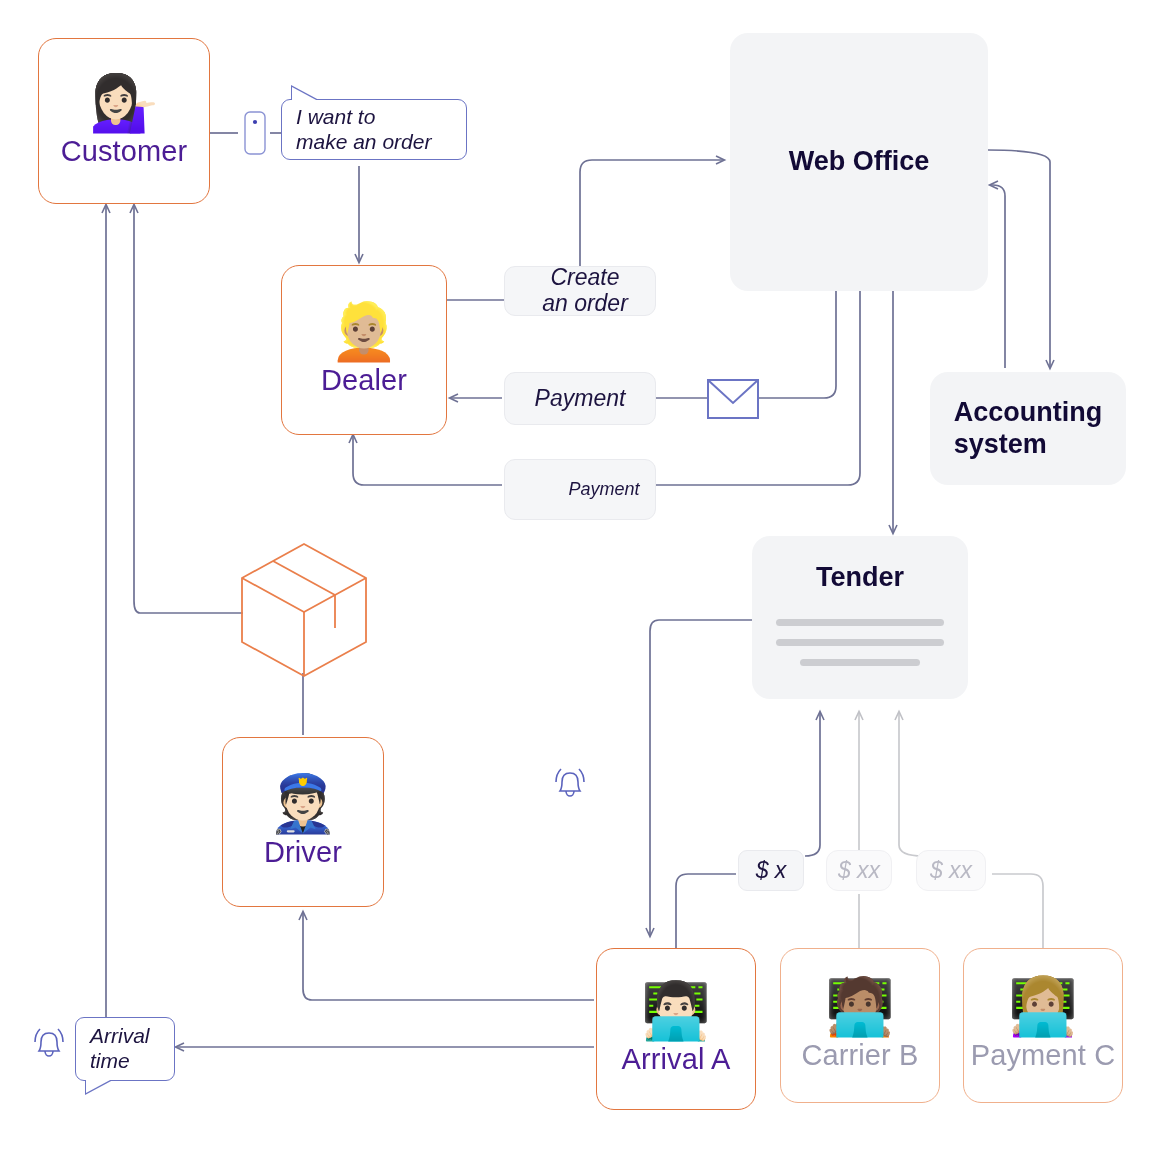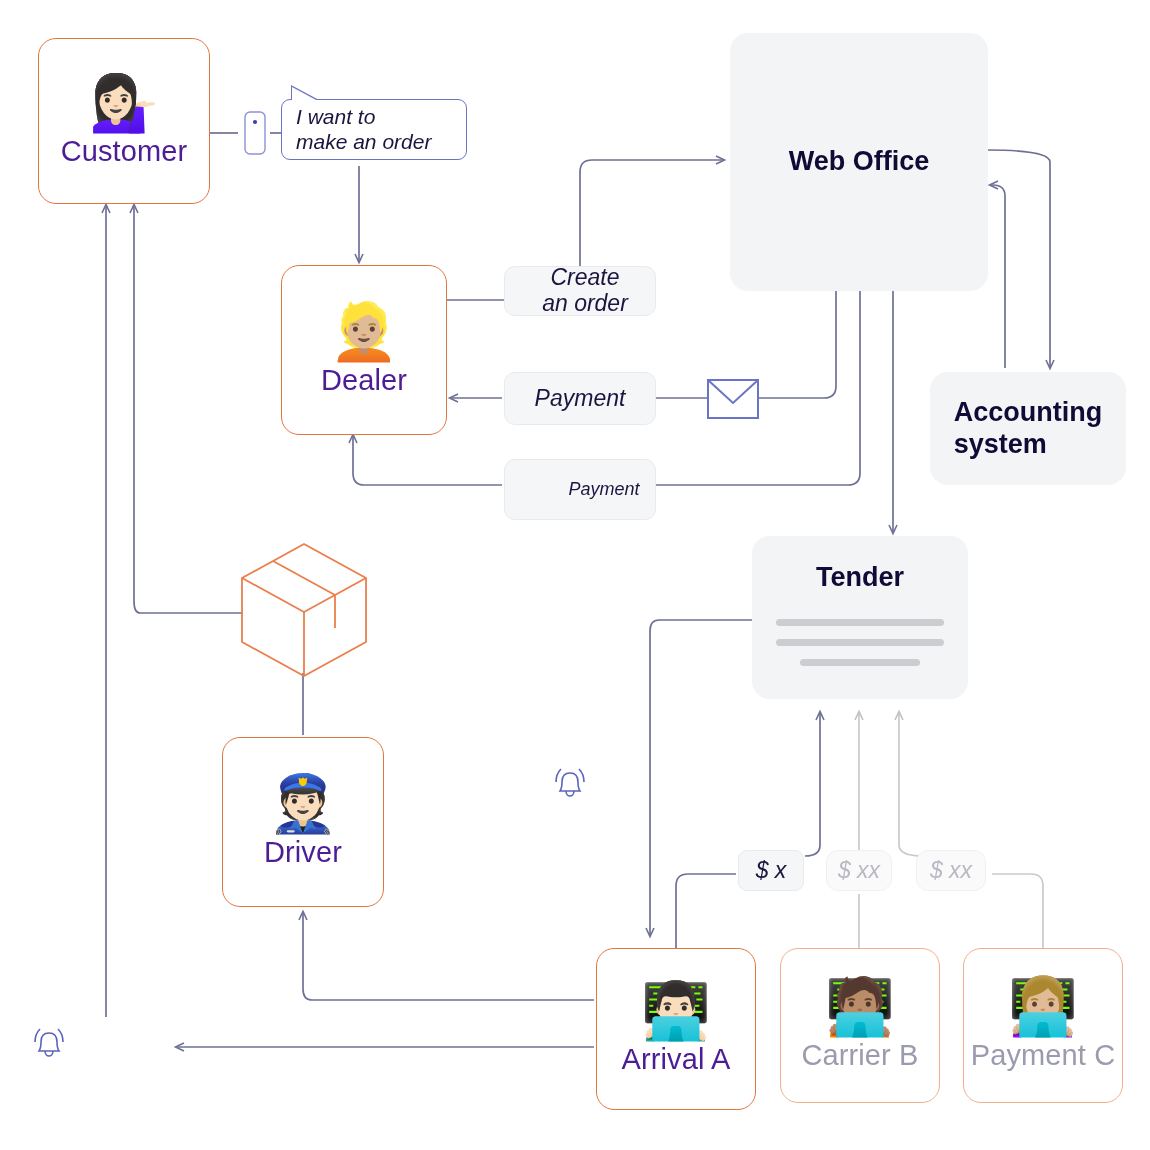--- a/index.html
+++ b/index.html
@@ -233,14 +233,22 @@
   </div>
 
   <div class="icon-abs" style="left:28px;top:1022px;">
     <svg width="42" height="42" viewBox="0 0 42 42" fill="none" stroke="#5b63bd" stroke-width="1.6">
       <path d="M11,29 C11,29 13,26 13,20 C13,14 16,11 21,11 C26,11 29,14 29,20 C29,26 31,29 31,29 Z"></path>
       <path d="M17,29 C17,32 19,34 21,34 C23,34 25,32 25,29"></path>
       <path d="M7,20 C7,14 9,10 12,7"></path>
       <path d="M35,20 C35,14 33,10 30,7"></path>
     </svg>
   </div>
+  <div class="bubble" style="left:75px;top:1017px;width:100px;height:64px;">
+    <div class="tail tail-bl-b"></div>
+      <div class="tail tail-bl"></div>
+    <div class="txt" style="font-size:21px;">
+      <div>Arrival</div>
+      <div>time</div>
+    </div>
+  </div>
 
 </div>
 
 </body></html>

